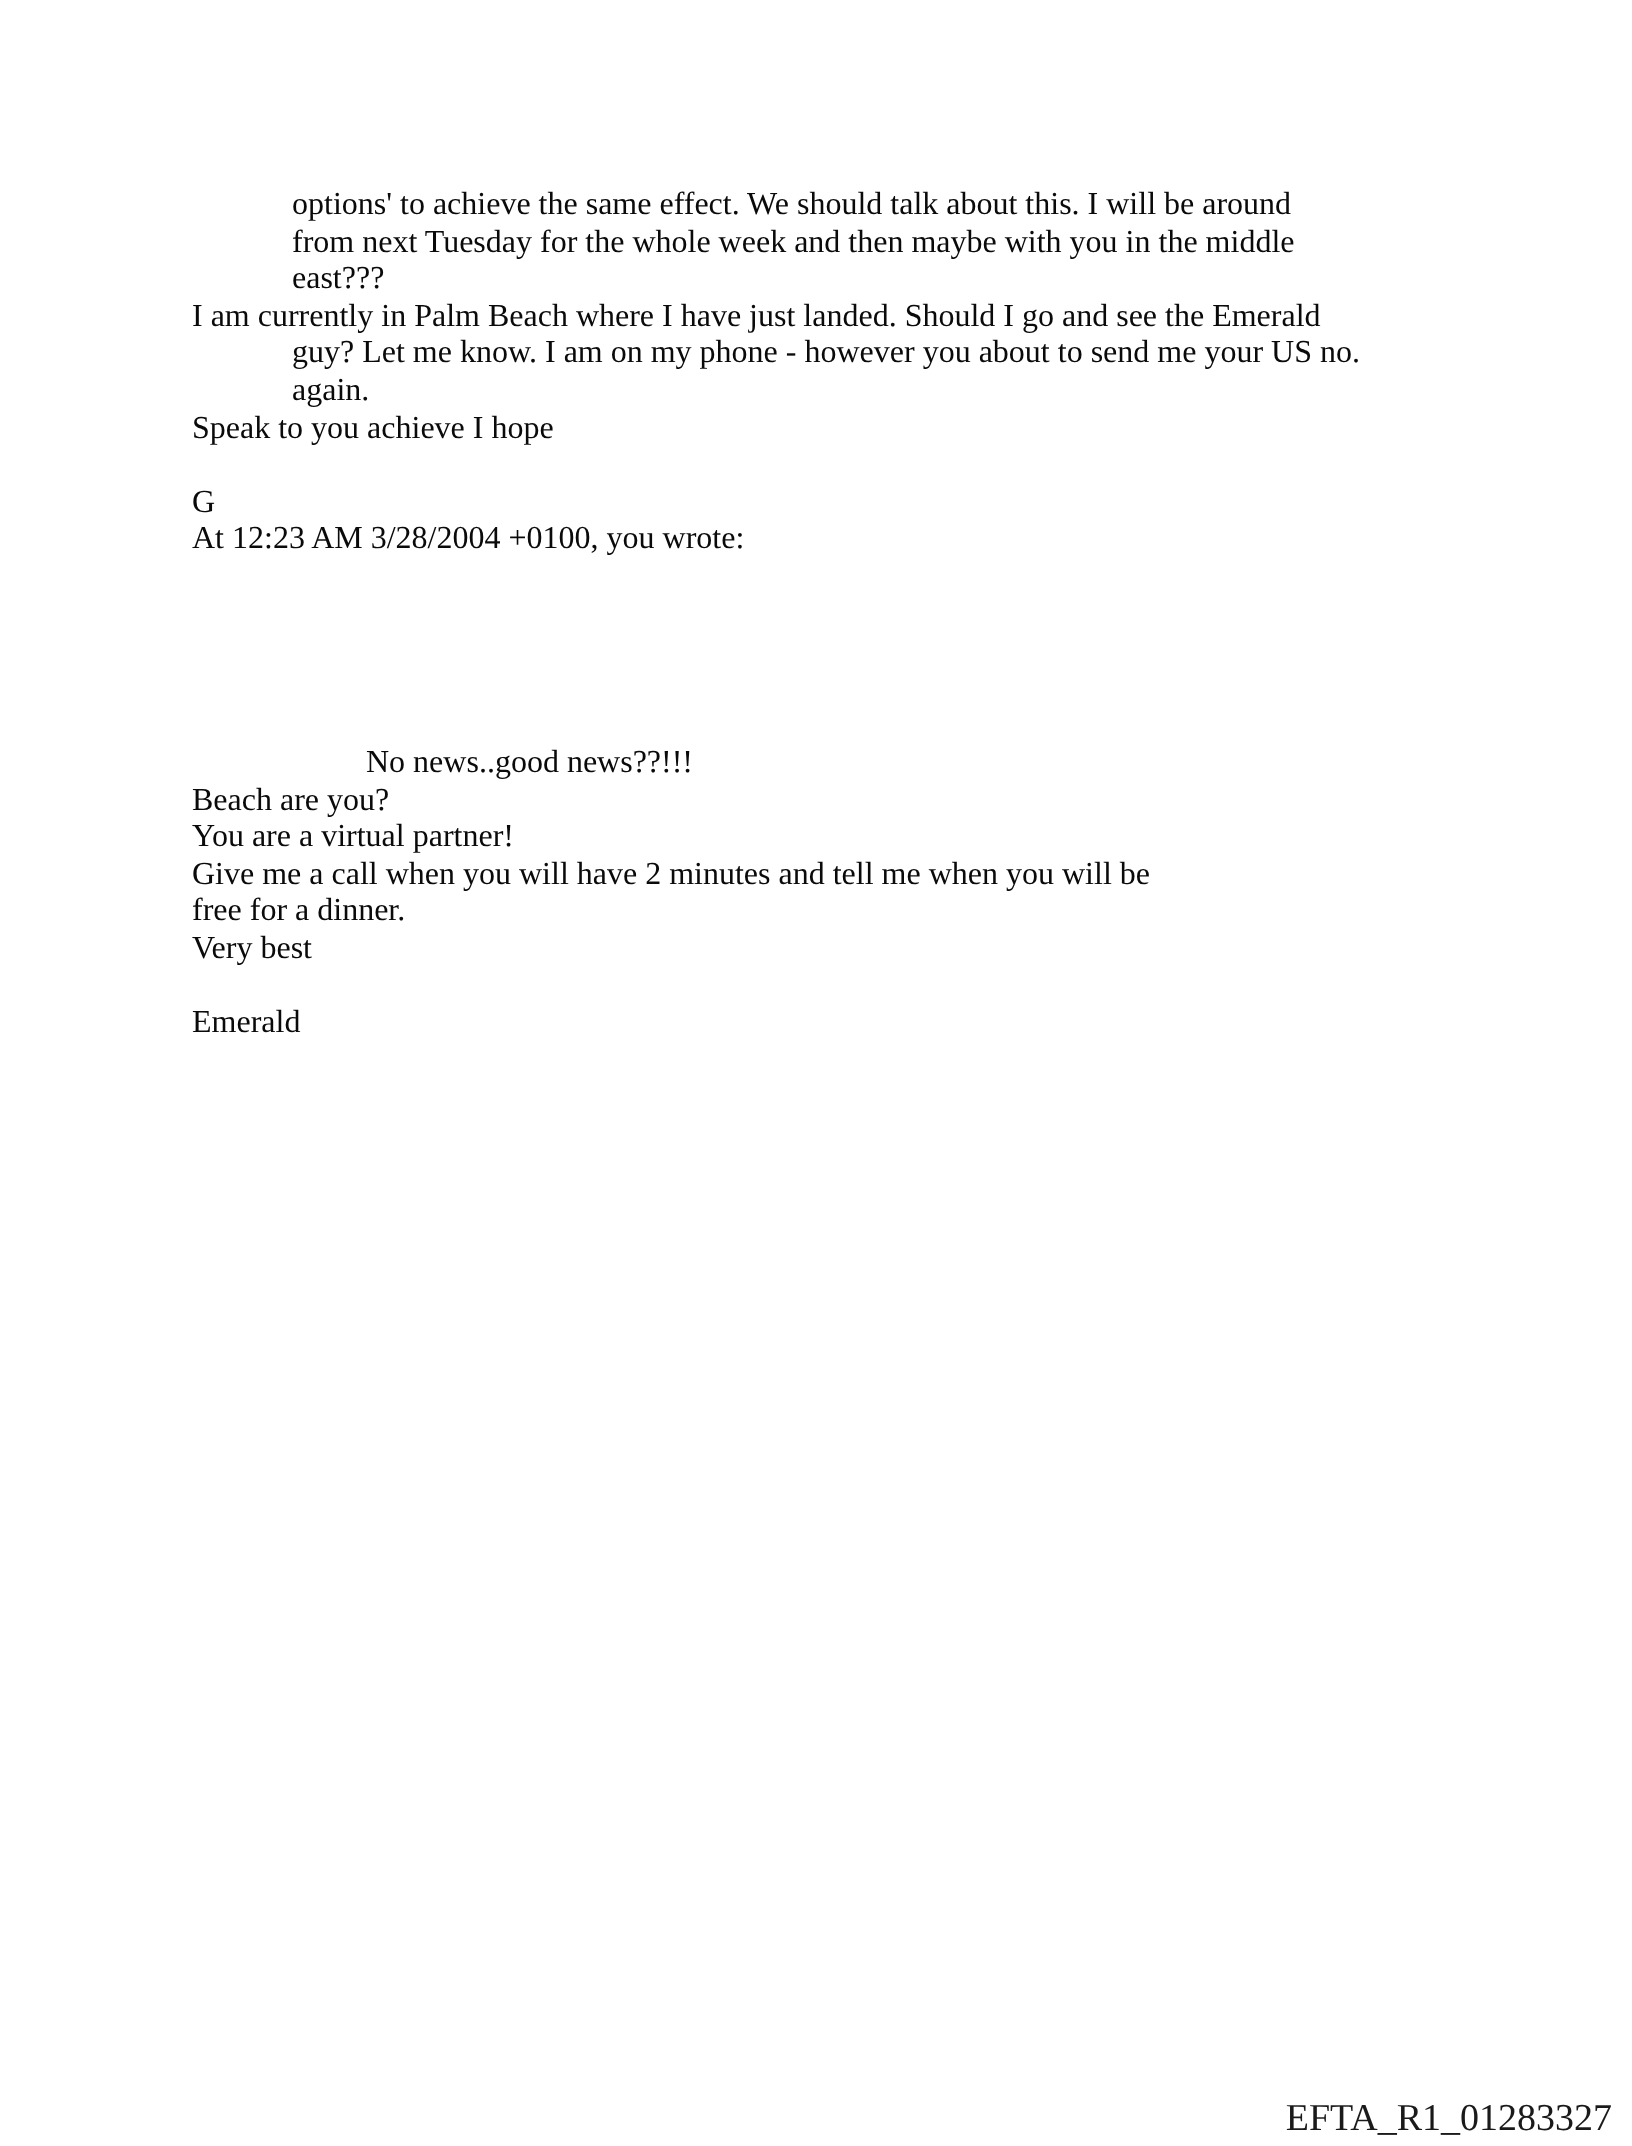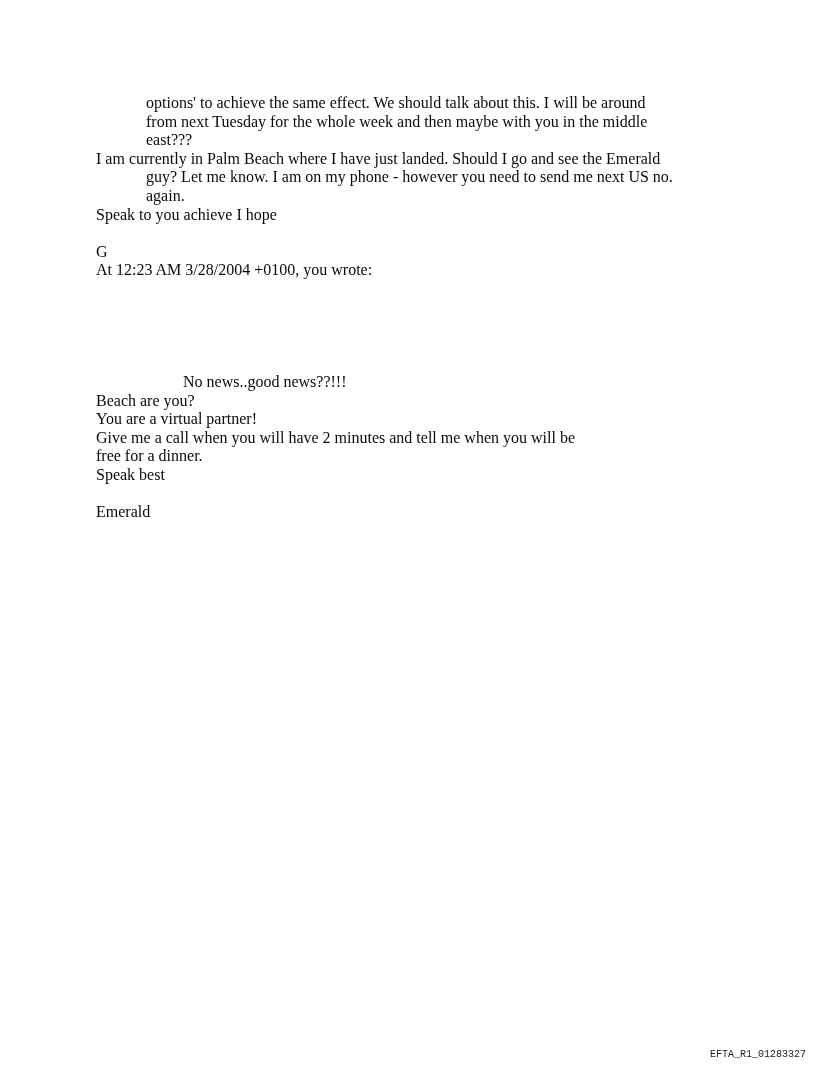--- a/index.html
+++ b/index.html
@@ -32,52 +32,52 @@
     height: 18.6px;
   }
   .ind-0 { padding-left: 0; }
   .ind-1 { padding-left: 50px; }
   .ind-q { padding-left: 87px; }
   .gap-5 { height: 93px; } 
   .bates {
     position: absolute;
     top: 1049px;
     right: 10px;
-    font-family: Liberation Mono, monospace;
-    font-size: 10px;
+    font-family: Liberation Serif, serif;
+    font-size: 19px;
     color: #1a1a1a;
     white-space: nowrap;
   }
 </style>
 </head>
 <body>
 
 <div class="page">
   <div class="email-body">
     <div class="line ind-1">options' to achieve the same effect. We should talk about this. I will be around</div>
     <div class="line ind-1">from next Tuesday for the whole week and then maybe with you in the middle</div>
     <div class="line ind-1">east???</div>
     <div class="line ind-0">I am currently in Palm Beach where I have just landed. Should I go and see the Emerald</div>
-    <div class="line ind-1">guy? Let me know. I am on my phone - however you need to send me next US no.</div>
+    <div class="line ind-1">guy? Let me know. I am on my phone - however you about to send me your US no.</div>
     <div class="line ind-1">again.</div>
     <div class="line ind-0">Speak to you achieve I hope</div>
 
     <div class="blank"></div>
 
     <div class="line ind-0">G</div>
     <div class="line ind-0">At 12:23 AM 3/28/2004 +0100, you wrote:</div>
 
     <div class="gap-5"></div>
 
     <div class="line ind-q">No news..good news??!!!</div>
     <div class="line ind-0">Beach are you?</div>
     <div class="line ind-0">You are a virtual partner!</div>
     <div class="line ind-0">Give me a call when you will have 2 minutes and tell me when you will be</div>
     <div class="line ind-0">free for a dinner.</div>
-    <div class="line ind-0">Speak best</div>
+    <div class="line ind-0">Very best</div>
 
     <div class="blank"></div>
 
     <div class="line ind-0">Emerald</div>
   </div>
 
   <div class="bates">EFTA_R1_01283327</div>
 </div>
 
 </body></html>

